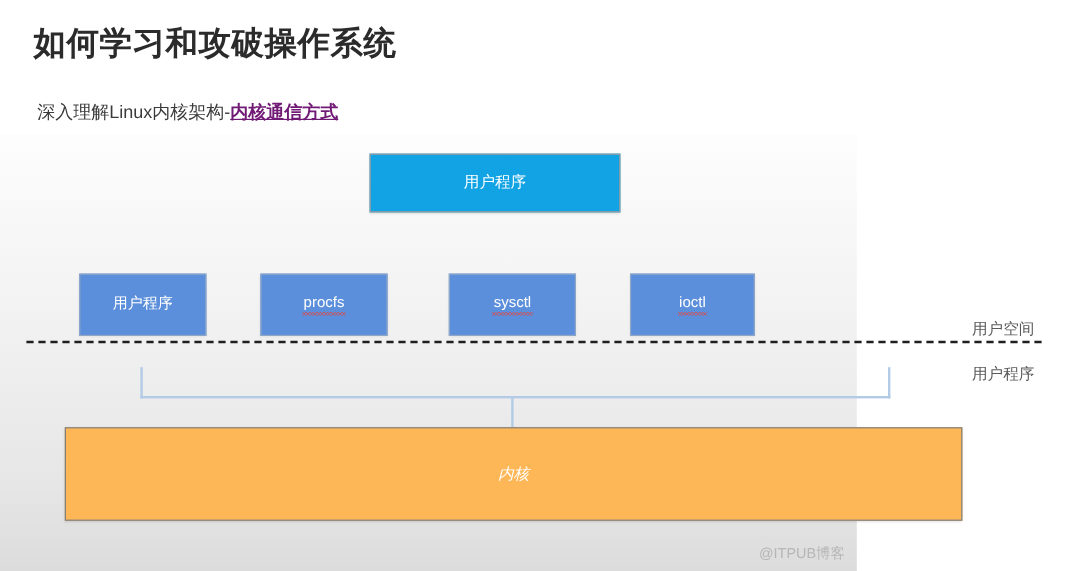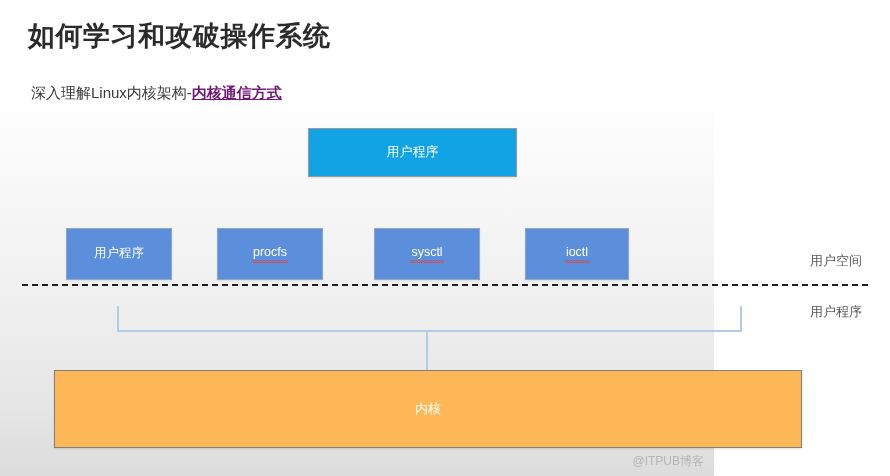--- a/index.html
+++ b/index.html
@@ -117,47 +117,48 @@
       linear-gradient(45deg, transparent 40%, #d94a4a 40%, #d94a4a 60%, transparent 60%),
       linear-gradient(-45deg, transparent 40%, #d94a4a 40%, #d94a4a 60%, transparent 60%);
     background-size: 3px 3px;
     background-repeat: repeat-x;
     opacity: 0.95;
   }
 
   
   #node-kernel {
     left: 54px;
-    top: 258px;
+    top: 244px;
     width: 748px;
     height: 78px;
     background: #fdb757;
     border: 1px solid #808080;
     font-size: 13px;
     box-shadow: 0 1px 2px rgba(0,0,0,0.12);
+    font-style: italic;
   }
 
   
   #boundary-line {
     position: absolute;
     left: 22px;
     top: 172px;
     width: 846px;
     height: 0;
     border-top: 2px dashed #1f1f1f;
   }
 
   
   .space-label {
     position: absolute;
     font-size: 13px;
     color: #5a5a5a;
     white-space: nowrap;
   }
-  #label-user-space   { left: 810px; top: 140px; }
+  #label-user-space   { left: 810px; top: 153px; }
   #label-kernel-space { left: 810px; top: 191px; }
 
   
   .conn {
     position: absolute;
     background: #b4cbe8;
   }
   
   #conn-bracket {
     left: 117px;

